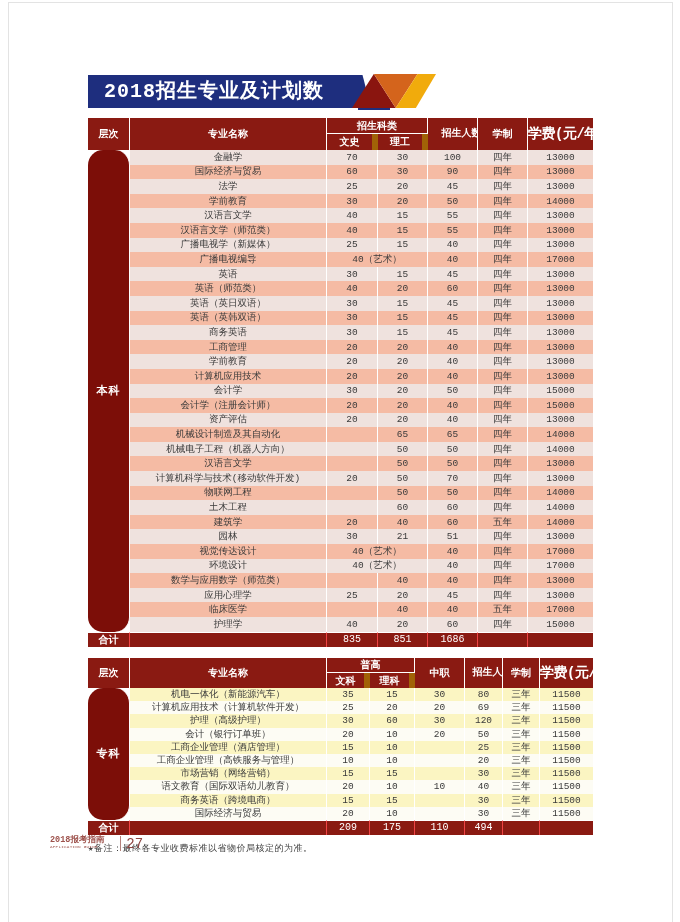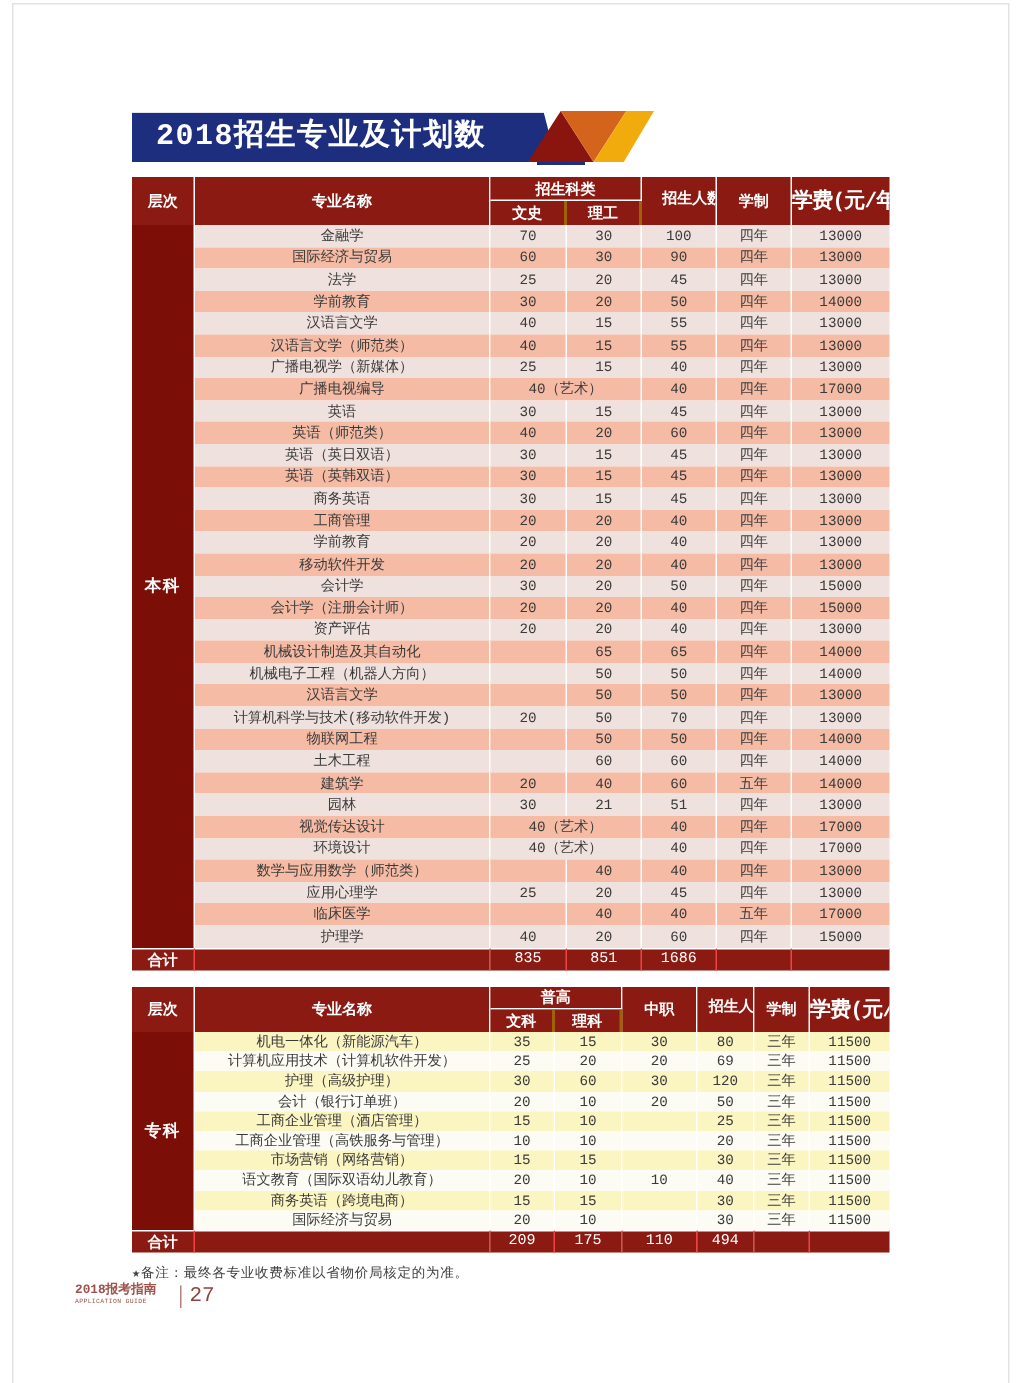--- a/index.html
+++ b/index.html
@@ -26,45 +26,45 @@
   .tri-2{background:var(--tri-orange);clip-path:polygon(26% 0%,52% 100%,78% 0%);}
   .tri-3{background:var(--tri-gold);clip-path:polygon(52% 100%,78% 0%,100% 0%,76% 100%);}
 
   
   table{position:absolute;left:88px;width:505px;border-collapse:separate;border-spacing:0;
         table-layout:fixed;}
   th,td{box-sizing:border-box;text-align:center;vertical-align:middle;padding:0;overflow:hidden;}
   thead th{background:var(--header-maroon);color:#ffffff;font-weight:bold;font-size:10px;
            border-right:1px solid #ffffff;white-space:nowrap;}
   tr.h1 th:last-child{border-right:none;}
-  tr.h2 th{border-right:2px solid #a16207;}
+  tr.h2 th{border-right:6px solid #a16207;}
   th[colspan]{border-bottom:1px solid #ffffff;}
   .t1 tr.h1{height:16px;} .t1 tr.h2{height:16px;}
   .t2 tr.h1{height:15px;} .t2 tr.h2{height:15px;}
   .wrap2{display:inline-block;width:2.2em;line-height:1.18;}
   th.fee{font-size:14px;letter-spacing:-0.5px;}
 
   tbody td{font-size:9.5px;color:var(--text-dark);border-right:1px solid #ffffff;}
   tbody td:last-child{border-right:none;}
   .t1 tbody tr{height:14.6px;} .t2 tbody tr{height:13.2px;}
   .t1 .r-even td{background:var(--row-pink);} .t1 .r-odd td{background:var(--row-salmon);}
   .t2 .r-even td{background:var(--row-yellow);} .t2 .r-odd td{background:var(--row-cream);}
   td.lvl{background:var(--level-maroon) !important;color:#ffffff;font-weight:bold;font-size:11px;
-         letter-spacing:1px;}
+         letter-spacing:1px;border-radius:15px;}
   tr.total{height:17px;}
   tr.total td{background:var(--header-maroon) !important;color:#ffffff;font-size:10px;
               border-top:1px solid #ffffff;border-right:1px solid #ef4444;}
   tr.total td:last-child{border-right:none;}
   tr.total td.total-label{font-weight:bold;}
 
   .t1{top:118px;} .t2{top:658px;}
 
   
   .note{position:absolute;left:88px;top:842px;font-size:9px;color:#3f3f3f;letter-spacing:0.5px;}
-  .footer{position:absolute;left:50px;top:856px;display:flex;align-items:center;}
+  .footer{position:absolute;left:50px;top:836px;display:flex;align-items:flex-start;}
   .footer-txt{display:flex;flex-direction:column;align-items:flex-start;}
   .guide-cn{font-size:8.5px;font-weight:bold;color:var(--footer-red);line-height:1.1;}
   .guide-en{font-size:6px;transform:scale(0.72);transform-origin:left top;color:var(--footer-red);
             line-height:1;letter-spacing:0.3px;}
   .footer-divider{width:1px;height:15px;background:#b58translate5;background:#b5817c;margin:0 5px 0 4px;}
   .page-num{font-size:14px;color:var(--page-num-red);font-weight:normal;}
 </style>
 </head>
 <body>
 
@@ -220,21 +220,21 @@
         </tr>
         <tr class="r-even">
           <td>学前教育</td>
           <td>20</td>
           <td>20</td>
           <td>40</td>
           <td>四年</td>
           <td>13000</td>
         </tr>
         <tr class="r-odd">
-          <td>移动软件开发</td>
+          <td>计算机应用技术</td>
           <td>20</td>
           <td>20</td>
           <td>40</td>
           <td>四年</td>
           <td>13000</td>
         </tr>
         <tr class="r-even">
           <td>会计学</td>
           <td>30</td>
           <td>20</td>

